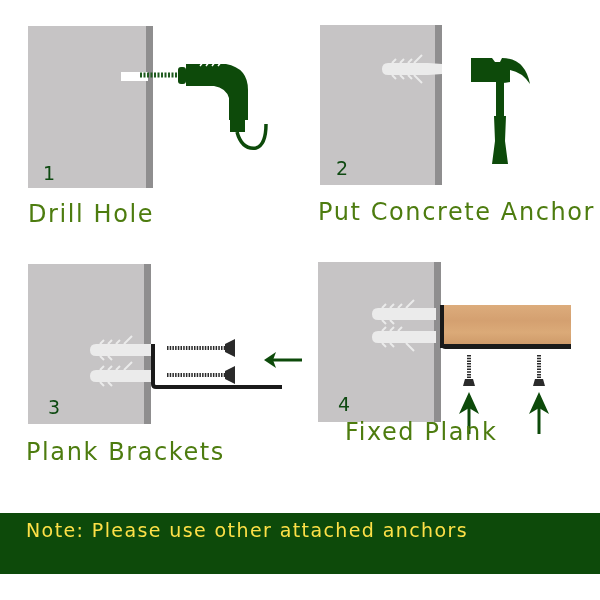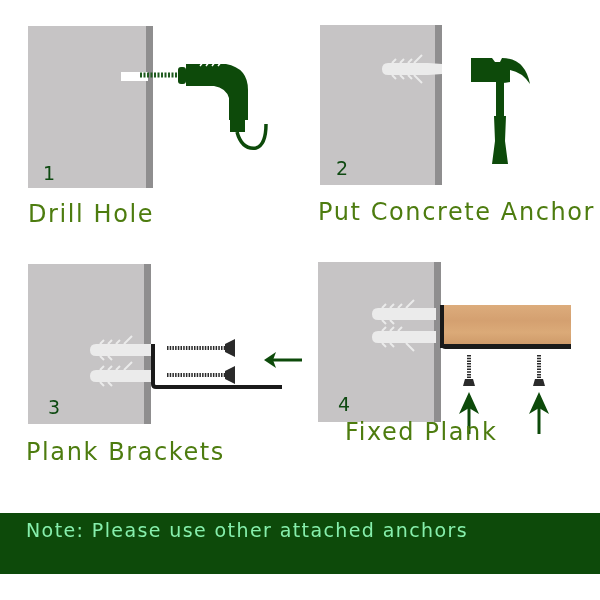--- a/index.html
+++ b/index.html
@@ -3,21 +3,21 @@
 <meta charset="utf-8">
 <style>
   html,body{margin:0;padding:0;background:#fff;}
   body{width:600px;height:600px;position:relative;overflow:hidden;font-family:"DejaVu Sans","Liberation Sans",sans-serif;}
   .abs{position:absolute;}
   .wall{position:absolute;background:#c6c4c5;}
   .wall-edge{position:absolute;top:0;right:0;width:7px;height:100%;background:#8f8e8f;}
   .step-num{position:absolute;color:#0f4a12;font-size:19px;line-height:1;}
   .step-label{position:absolute;color:#4d7c0f;font-size:24px;letter-spacing:1.6px;white-space:nowrap;}
   .note{position:absolute;left:0;top:513px;width:600px;height:61px;background:#0d4a0a;}
-  .note-text{position:absolute;left:26px;top:4px;color:#86efac;font-size:19px;letter-spacing:1.4px;line-height:26px;}
+  .note-text{position:absolute;left:26px;top:4px;color:#fde047;font-size:19px;letter-spacing:1.4px;line-height:26px;}
   svg{position:absolute;overflow:visible;}
 </style>
 </head>
 <body>
 
 <div class="wall" style="left:28px;top:26px;width:125px;height:162px;">
   <div class="wall-edge"></div>
   <div class="abs" style="left:93px;top:46px;width:27px;height:9px;background:#fff;"></div>
   <span class="step-num" style="left:15px;top:138px;">1</span>
 </div>

